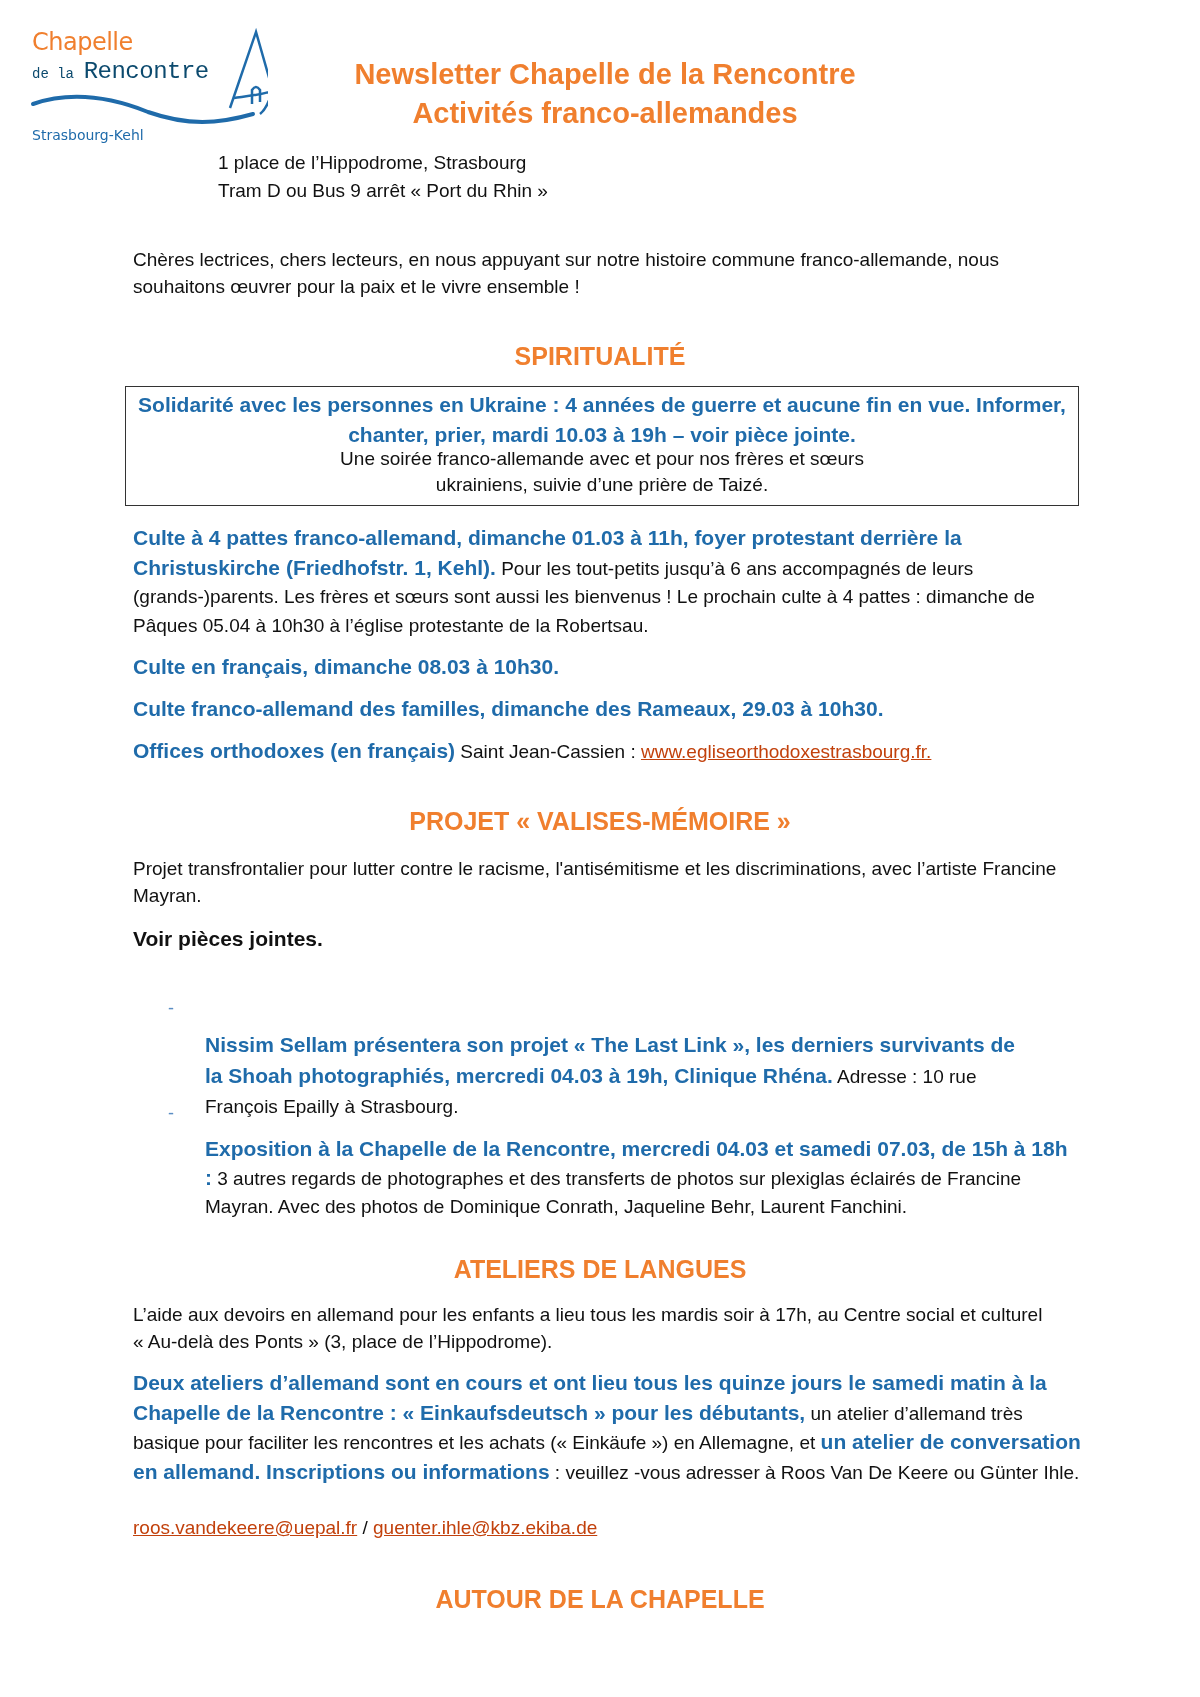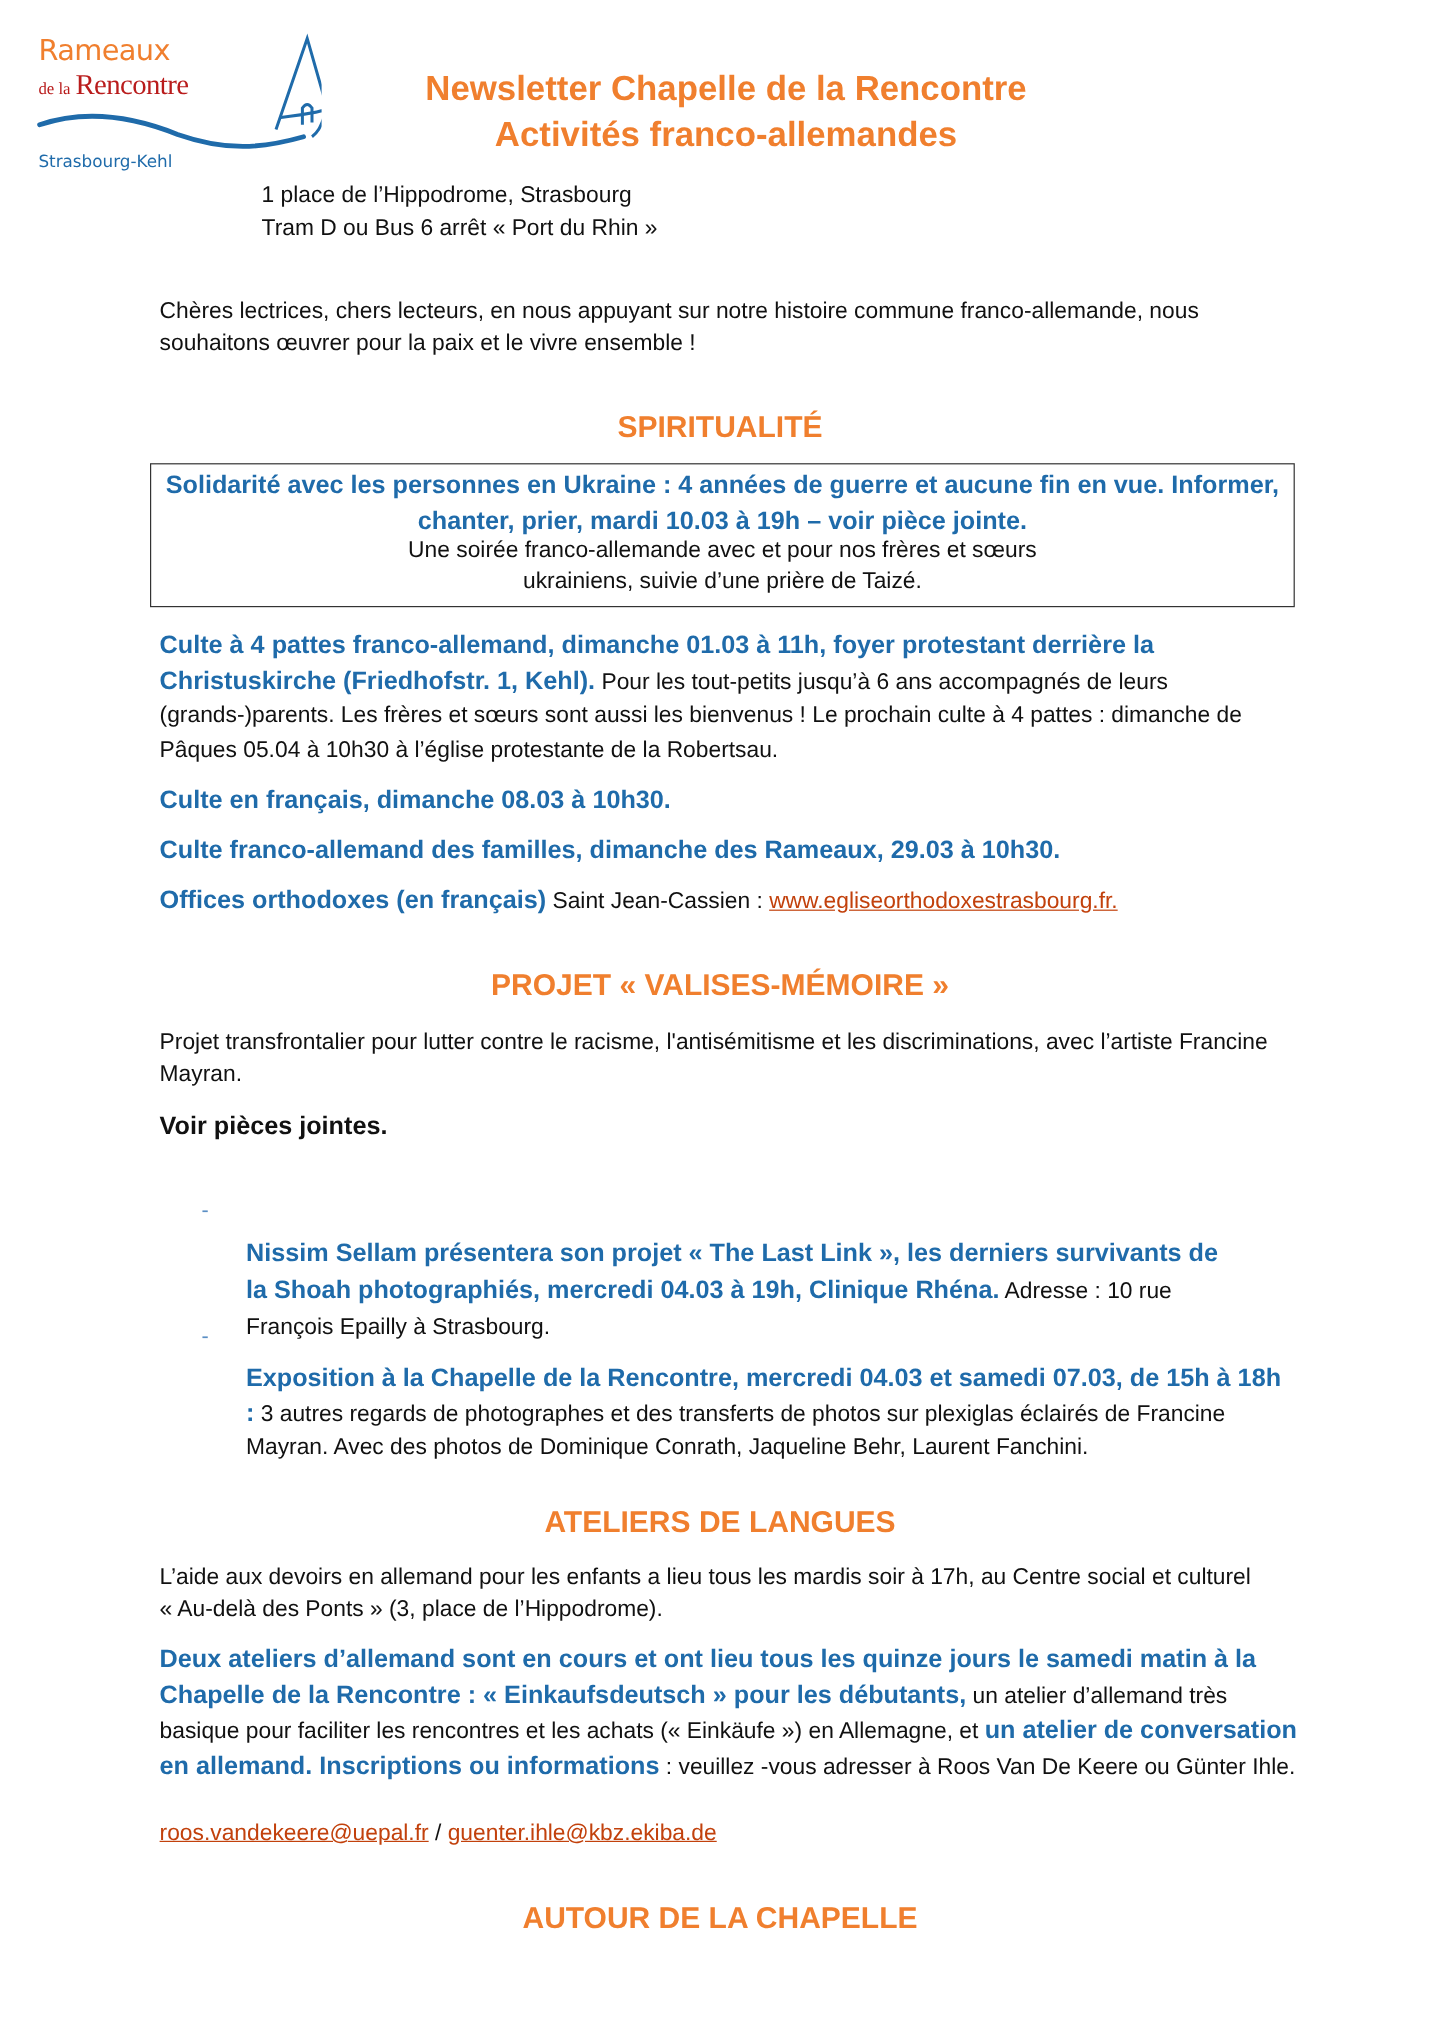--- a/index.html
+++ b/index.html
@@ -7,21 +7,21 @@
       width: 1200px; height: 1697px; position: relative; overflow: hidden;
       font-family: "Liberation Sans", sans-serif; color: #111111;
     }
     .blue { color: #1F6BAA; }
     .bold { font-weight: bold; }
     a.link { color: #c2410c; text-decoration: underline; }
 
     
     .logo { position: absolute; left: 28px; top: 26px; width: 240px; height: 110px; }
     .logo .l1 { position: absolute; left: 4px; top: 2px; font-size: 24px; color: #F07F2E; font-family: "DejaVu Sans", sans-serif; letter-spacing: -0.5px; }
-    .logo .l2 { position: absolute; left: 4px; top: 32px; color: #b91c1c; font-family: Liberation Serif, serif; }
+    .logo .l2 { position: absolute; left: 4px; top: 32px; color: #0c4a6e; font-family: Liberation Mono, monospace; }
     .logo .l2 .small { font-size: 14px; }
     .logo .l2 .big { font-size: 24px; letter-spacing: -0.5px; }
     .logo .l3 { position: absolute; left: 4px; top: 88px; font-size: 14px; color: #1F6BAA; font-family: "DejaVu Sans", sans-serif; margin-top: 13px; }
     .logo svg { position: absolute; left: 0; top: 0; }
 
     
     .title { position: absolute; left: 230px; width: 750px; text-align: center; font-weight: bold; font-size: 29px; color: #F07F2E; }
     .title.t1 { top: 58px; }
     .title.t2 { top: 97px; }
     .address { position: absolute; left: 218px; width: 750px; text-align: left; font-size: 19px; }
@@ -45,29 +45,29 @@
 </head>
 <body>
 
 <div class="logo">
   <svg width="240" height="110">
     <path d="M5 78 C 40 66, 80 70, 120 86 C 160 100, 190 98, 225 88" stroke="#1F6BAA" stroke-width="4" fill="none" stroke-linecap="round"></path>
     <path d="M202 82 L 228 6 L 244 62" stroke="#1F6BAA" stroke-width="2.5" fill="none"></path>
     <path d="M206 72 C 220 70, 240 68, 246 64 C 240 74, 240 82, 232 88" stroke="#1F6BAA" stroke-width="2.5" fill="none"></path>
     <path d="M224 78 L 224 64 Q 228 58 232 64 L 232 76" stroke="#1F6BAA" stroke-width="2.5" fill="none"></path>
   </svg>
-  <div class="l1">Rameaux</div>
+  <div class="l1">Chapelle</div>
   <div class="l2"><span class="small">de la</span> <span class="big">Rencontre</span></div>
   <div class="l3">Strasbourg-Kehl</div>
 </div>
 
 <div class="title t1">Newsletter Chapelle de la Rencontre</div>
 <div class="title t2">Activités franco-allemandes</div>
 <div class="address a1">1 place de l’Hippodrome, Strasbourg</div>
-<div class="address a2">Tram D ou Bus 6 arrêt « Port du Rhin »</div>
+<div class="address a2">Tram D ou Bus 9 arrêt « Port du Rhin »</div>
 
 <div class="para" style="top:246px; width:870px;">Chères lectrices, chers lecteurs, en nous appuyant sur notre histoire commune franco-allemande, nous souhaitons œuvrer pour la paix et le vivre ensemble !</div>
 
 <div class="section-h" style="top:342px;">SPIRITUALITÉ</div>
 <div class="box">
   <div class="b1">Solidarité avec les personnes en Ukraine : 4 années de guerre et aucune fin en vue. Informer, chanter, prier, mardi 10.03 à 19h – voir pièce jointe.</div>
   <div class="b2" style="padding:0 200px; box-sizing:border-box;">Une soirée franco-allemande avec et pour nos frères et sœurs ukrainiens, suivie d’une prière de Taizé.</div>
 </div>
 
 <div class="para" style="top:524px; line-height:28.5px;">

